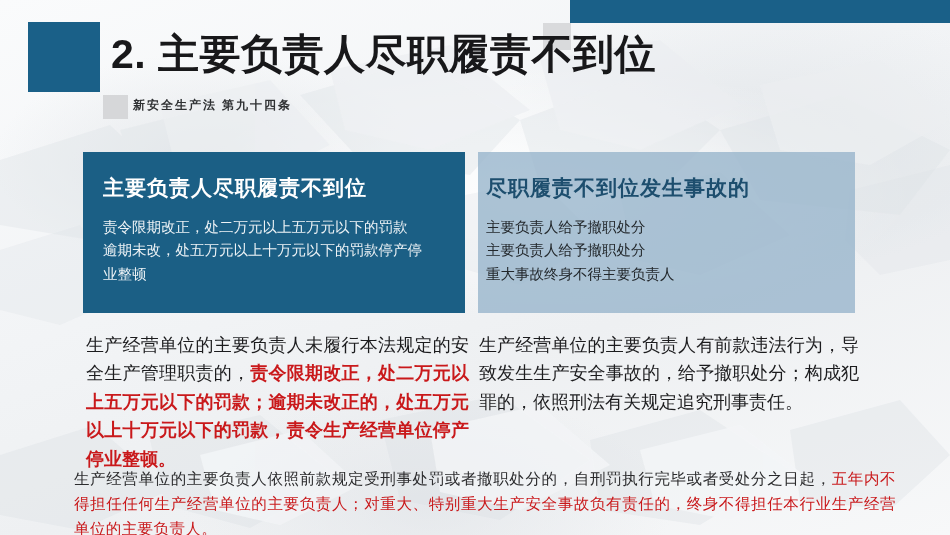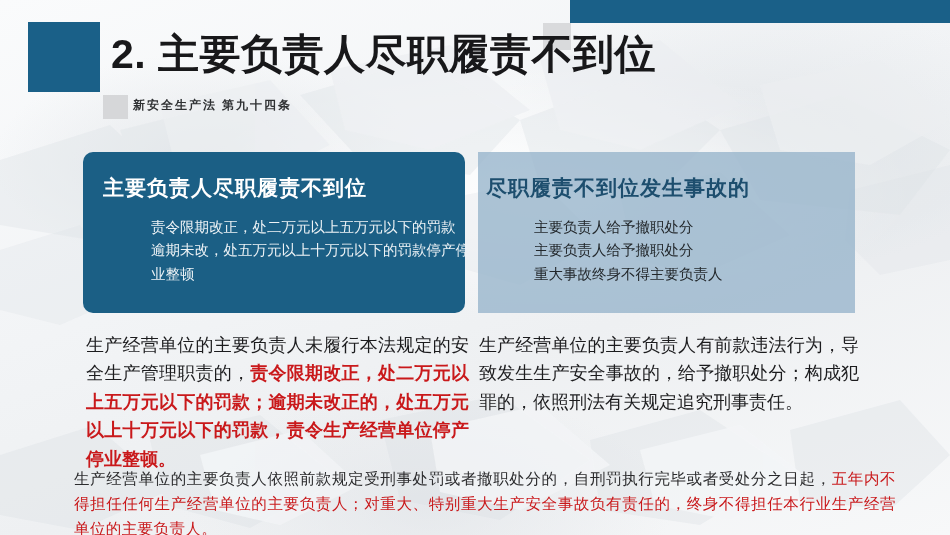--- a/index.html
+++ b/index.html
@@ -87,21 +87,20 @@
     position: absolute;
     top: 152px;
     height: 161px;
     box-sizing: border-box;
   }
   .box-left {
     left: 83px;
     width: 382px;
     background: #1b5f85;
     padding: 16px 20px 0 20px;
-    border-radius: 10px;
   }
   .box-right {
     left: 478px;
     width: 377px;
     background: rgba(150,180,203,0.78);
     padding: 16px 20px 0 8px;
   }
   .box-title {
     font-size: 21px;
     font-weight: bold;
@@ -110,21 +109,21 @@
   }
   .box-left .box-title { color: #ffffff; }
   .box-right .box-title { color: #1d4e6e; }
 
   .box-body {
     font-size: 14.5px;
     line-height: 1.62;
   }
   .box-left .box-body { color: #eef3f6; }
   .box-right .box-body { color: #22272b; }
-  .box-body div { white-space: nowrap; margin-left: 48px; }
+  .box-body div { white-space: nowrap; }
 
   
   .col {
     position: absolute;
     top: 330px;
   }
   .col-left  { left: 85px;  width: 385px; }
   .col-right { left: 478px; width: 382px; }
 
   .para {

